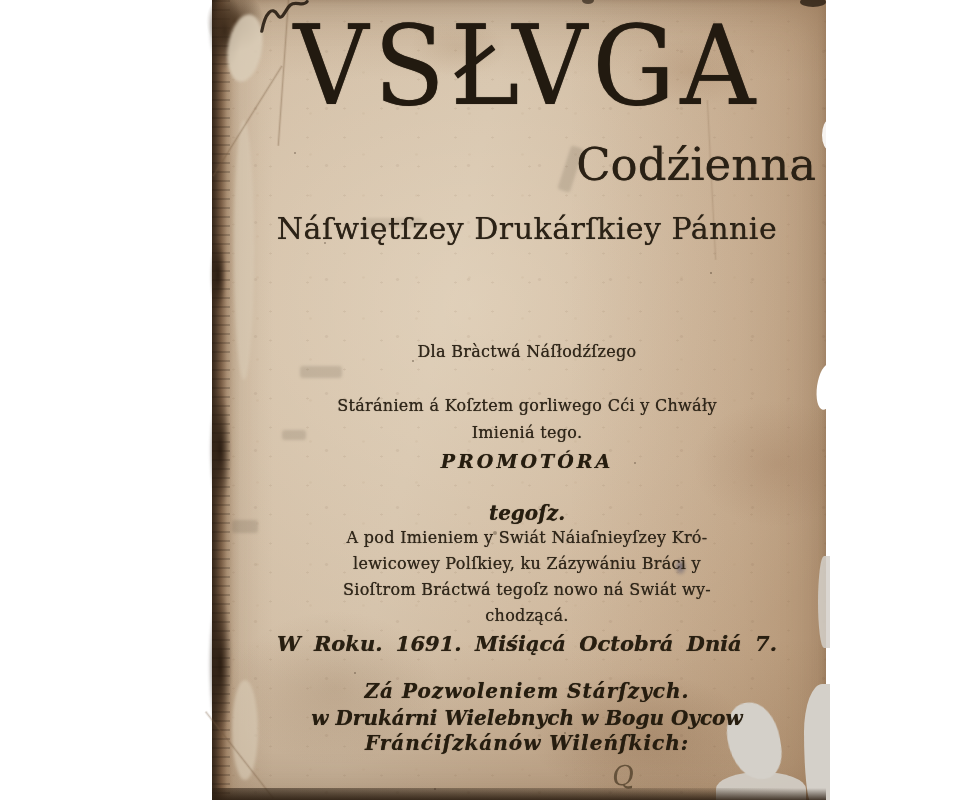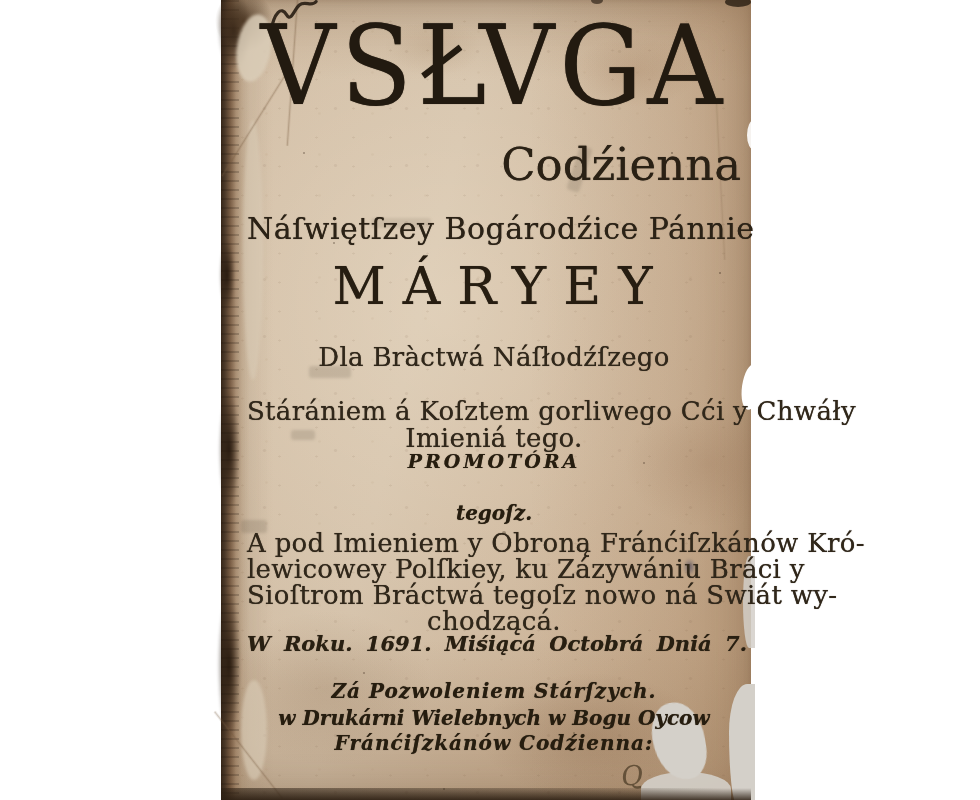--- a/index.html
+++ b/index.html
@@ -1,19 +1,19 @@
 <!DOCTYPE html>
 <html><head>
 <meta charset="utf-8">
 <style>
   html,body{margin:0;padding:0;background:#ffffff;}
   .scene{position:relative;width:980px;height:800px;background:#ffffff;overflow:hidden;
          font-family:"DejaVu Serif","Liberation Serif",serif;}
   
-  .book{position:absolute;left:221px;top:0;width:530px;height:800px;
+  .book{position:absolute;left:212px;top:0;width:614px;height:800px;
         background-color:#cbb49a;
         background-image:
           radial-gradient(120% 85% at 42% 38%, rgba(255,246,228,0.30), rgba(0,0,0,0) 62%),
           linear-gradient(103deg,#d0bba2 0%,#d3c0a8 38%,#cab195 70%,#c1a586 100%),
           linear-gradient(180deg,#ccb59b 0%,#d0bca3 32%,#cab297 62%,#c2a88a 86%,#bca081 100%);
         box-shadow:inset 0 0 42px rgba(96,72,48,.38), inset 0 0 7px rgba(96,72,48,.28);}
   .layer{position:absolute;pointer-events:none;}
   .shade{inset:0;background:
           linear-gradient(90deg, rgba(120,90,60,.16) 0%, rgba(120,90,60,0) 10%, rgba(120,90,60,0) 58%, rgba(150,110,75,.14) 86%, rgba(140,100,65,.26) 100%),
           linear-gradient(180deg, rgba(140,105,70,.18) 0%, rgba(140,105,70,0) 10%, rgba(140,105,70,0) 80%, rgba(120,88,58,.22) 100%);}
@@ -83,21 +83,21 @@
                    62px 122px 0 rgba(60,45,30,.4), 478px 242px 0 rgba(60,45,30,.45),
                    332px 702px 0 rgba(60,45,30,.35), 202px 758px 0 rgba(60,45,30,.4);}
   .squiggle{position:absolute;left:44px;top:0px;transform:rotate(-8deg);opacity:.88;}
   
   .ln{position:absolute;left:26px;right:10px;text-align:center;color:#30271a;
       text-shadow:0 0 .7px rgba(46,37,25,.85);white-space:nowrap;}
   .t-title{top:14px;font-size:104px;line-height:1;letter-spacing:5px;color:#221a10;transform:scaleY(1.06);}
   .t-sub{top:138px;font-size:45px;color:#2a2115;text-align:right;}
   .t-ded{top:211px;font-size:30px;letter-spacing:.5px;color:#2b2216;}
   .t-name{top:256px;font-size:52px;letter-spacing:17px;padding-left:14px;color:#261d11;}
-  .t-b{font-size:26px;letter-spacing:.3px;}
+  .t-b{font-size:16px;letter-spacing:.3px;}
   .t-b1{top:342px;} .t-b2{top:369px;} .t-b3{top:396px;} .t-b4{top:423px;}
   .itb{font-style:italic;font-weight:bold;color:#261d0f;}
   .t-promo{top:450px;font-size:19px;letter-spacing:3px;}
   .t-press1{top:473px;font-size:21px;word-spacing:8px;}
   .t-press2{top:501px;font-size:20px;}
   .t-d1{top:528px;} .t-d2{top:554px;} .t-d3{top:580px;} .t-d4{top:606px;}
   .t-date{top:631px;font-size:21px;font-style:italic;font-weight:bold;color:#281f11;word-spacing:6px;}
   .t-imp1{top:679px;font-size:20px;letter-spacing:1px;}
   .t-imp2{top:706px;font-size:20px;}
   .t-imp3{top:731px;font-size:20px;letter-spacing:1px;}
@@ -147,30 +147,29 @@
     <div class="layer ghost ghost3"></div>
     <div class="layer ghost ghost4"></div>
     <div class="layer ghost ghost5"></div>
 
     <svg class="squiggle" width="56" height="34" viewBox="0 0 56 34">
       <path d="M4,28 C10,10 18,4 22,14 C25,22 30,10 36,6 C42,2 48,10 53,5" stroke="#241a10" stroke-width="3.2" fill="none" stroke-linecap="round"></path>
     </svg>
 
     <div class="ln t-title">VSŁVGA</div>
     <div class="ln t-sub">Codźienna</div>
-    <div class="ln t-ded">Náſwiętſzey Bogárodźice Pánnie</div>
-    <div class="ln t-name">MÁRYEY</div>
+    <div class="ln t-ded">Náſwiętſzey Drukárſkiey Pánnie</div>
     <div class="ln t-b t-b1">Dla Bràctwá Náſłodźſzego</div>
     <div class="ln t-b t-b3">Stárániem á Koſztem gorliwego Cći y Chwáły</div>
     <div class="ln t-b t-b4">Imieniá tego.</div>
     <div class="ln itb t-promo">PROMOTÓRA</div>
     <div class="ln itb t-press2">tegoſz.</div>
-    <div class="ln t-b t-d1">A pod Imieniem y Obroną Fránćiſzkánów Kró-</div>
+    <div class="ln t-b t-d1">A pod Imieniem y Swiát Náiaſnieyſzey Kró-</div>
     <div class="ln t-b t-d2">lewicowey Polſkiey, ku Zázywániu Bráci y</div>
     <div class="ln t-b t-d4">chodzącá.</div>
     <div class="ln t-b t-d3">Sioſtrom Bráctwá tegoſz nowo ná Swiát wy-</div>
     <div class="ln t-date">W Roku. 1691. Miśiącá Octobrá Dniá 7.</div>
     <div class="ln itb t-imp1">Zá Pozwoleniem Stárſzych.</div>
     <div class="ln itb t-imp2">w Drukárni Wielebnych w Bogu Oycow</div>
-    <div class="ln itb t-imp3">Fránćiſzkánów Codźienna:</div>
+    <div class="ln itb t-imp3">Fránćiſzkánów Wileńſkich:</div>
     <div class="ln t-hand">Q</div>
   </div>
 </div>
 
 </body></html>

